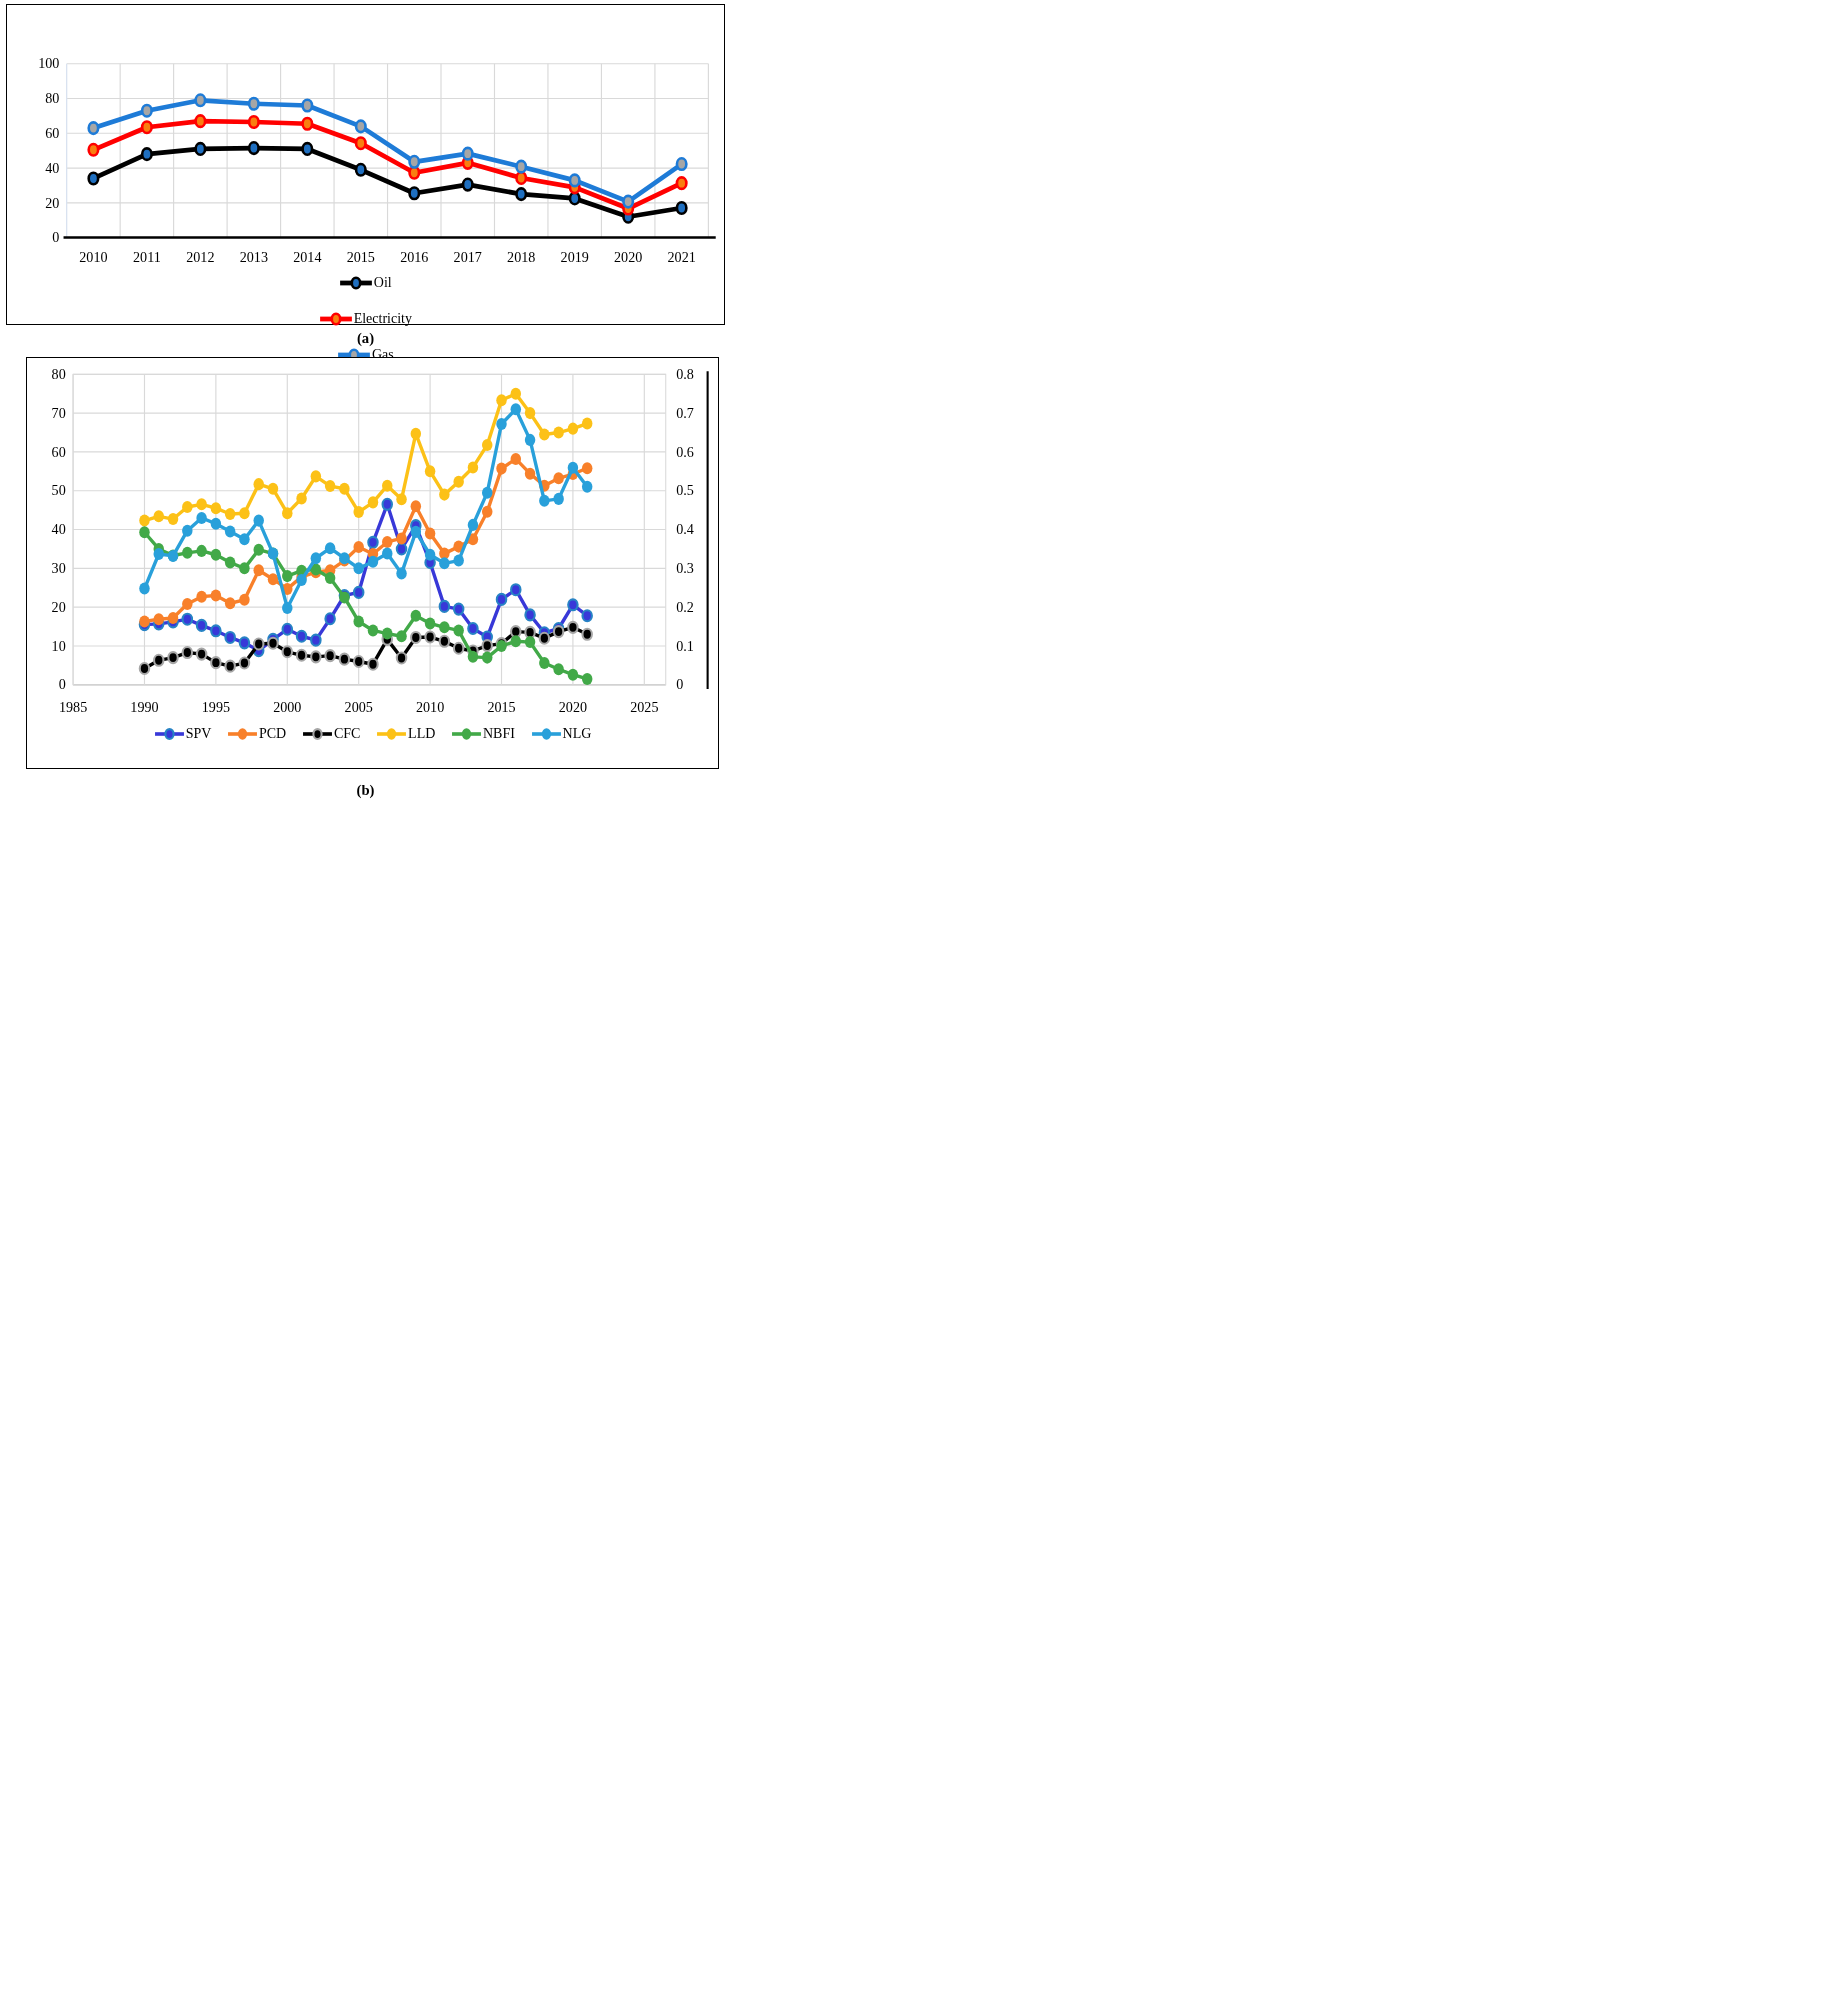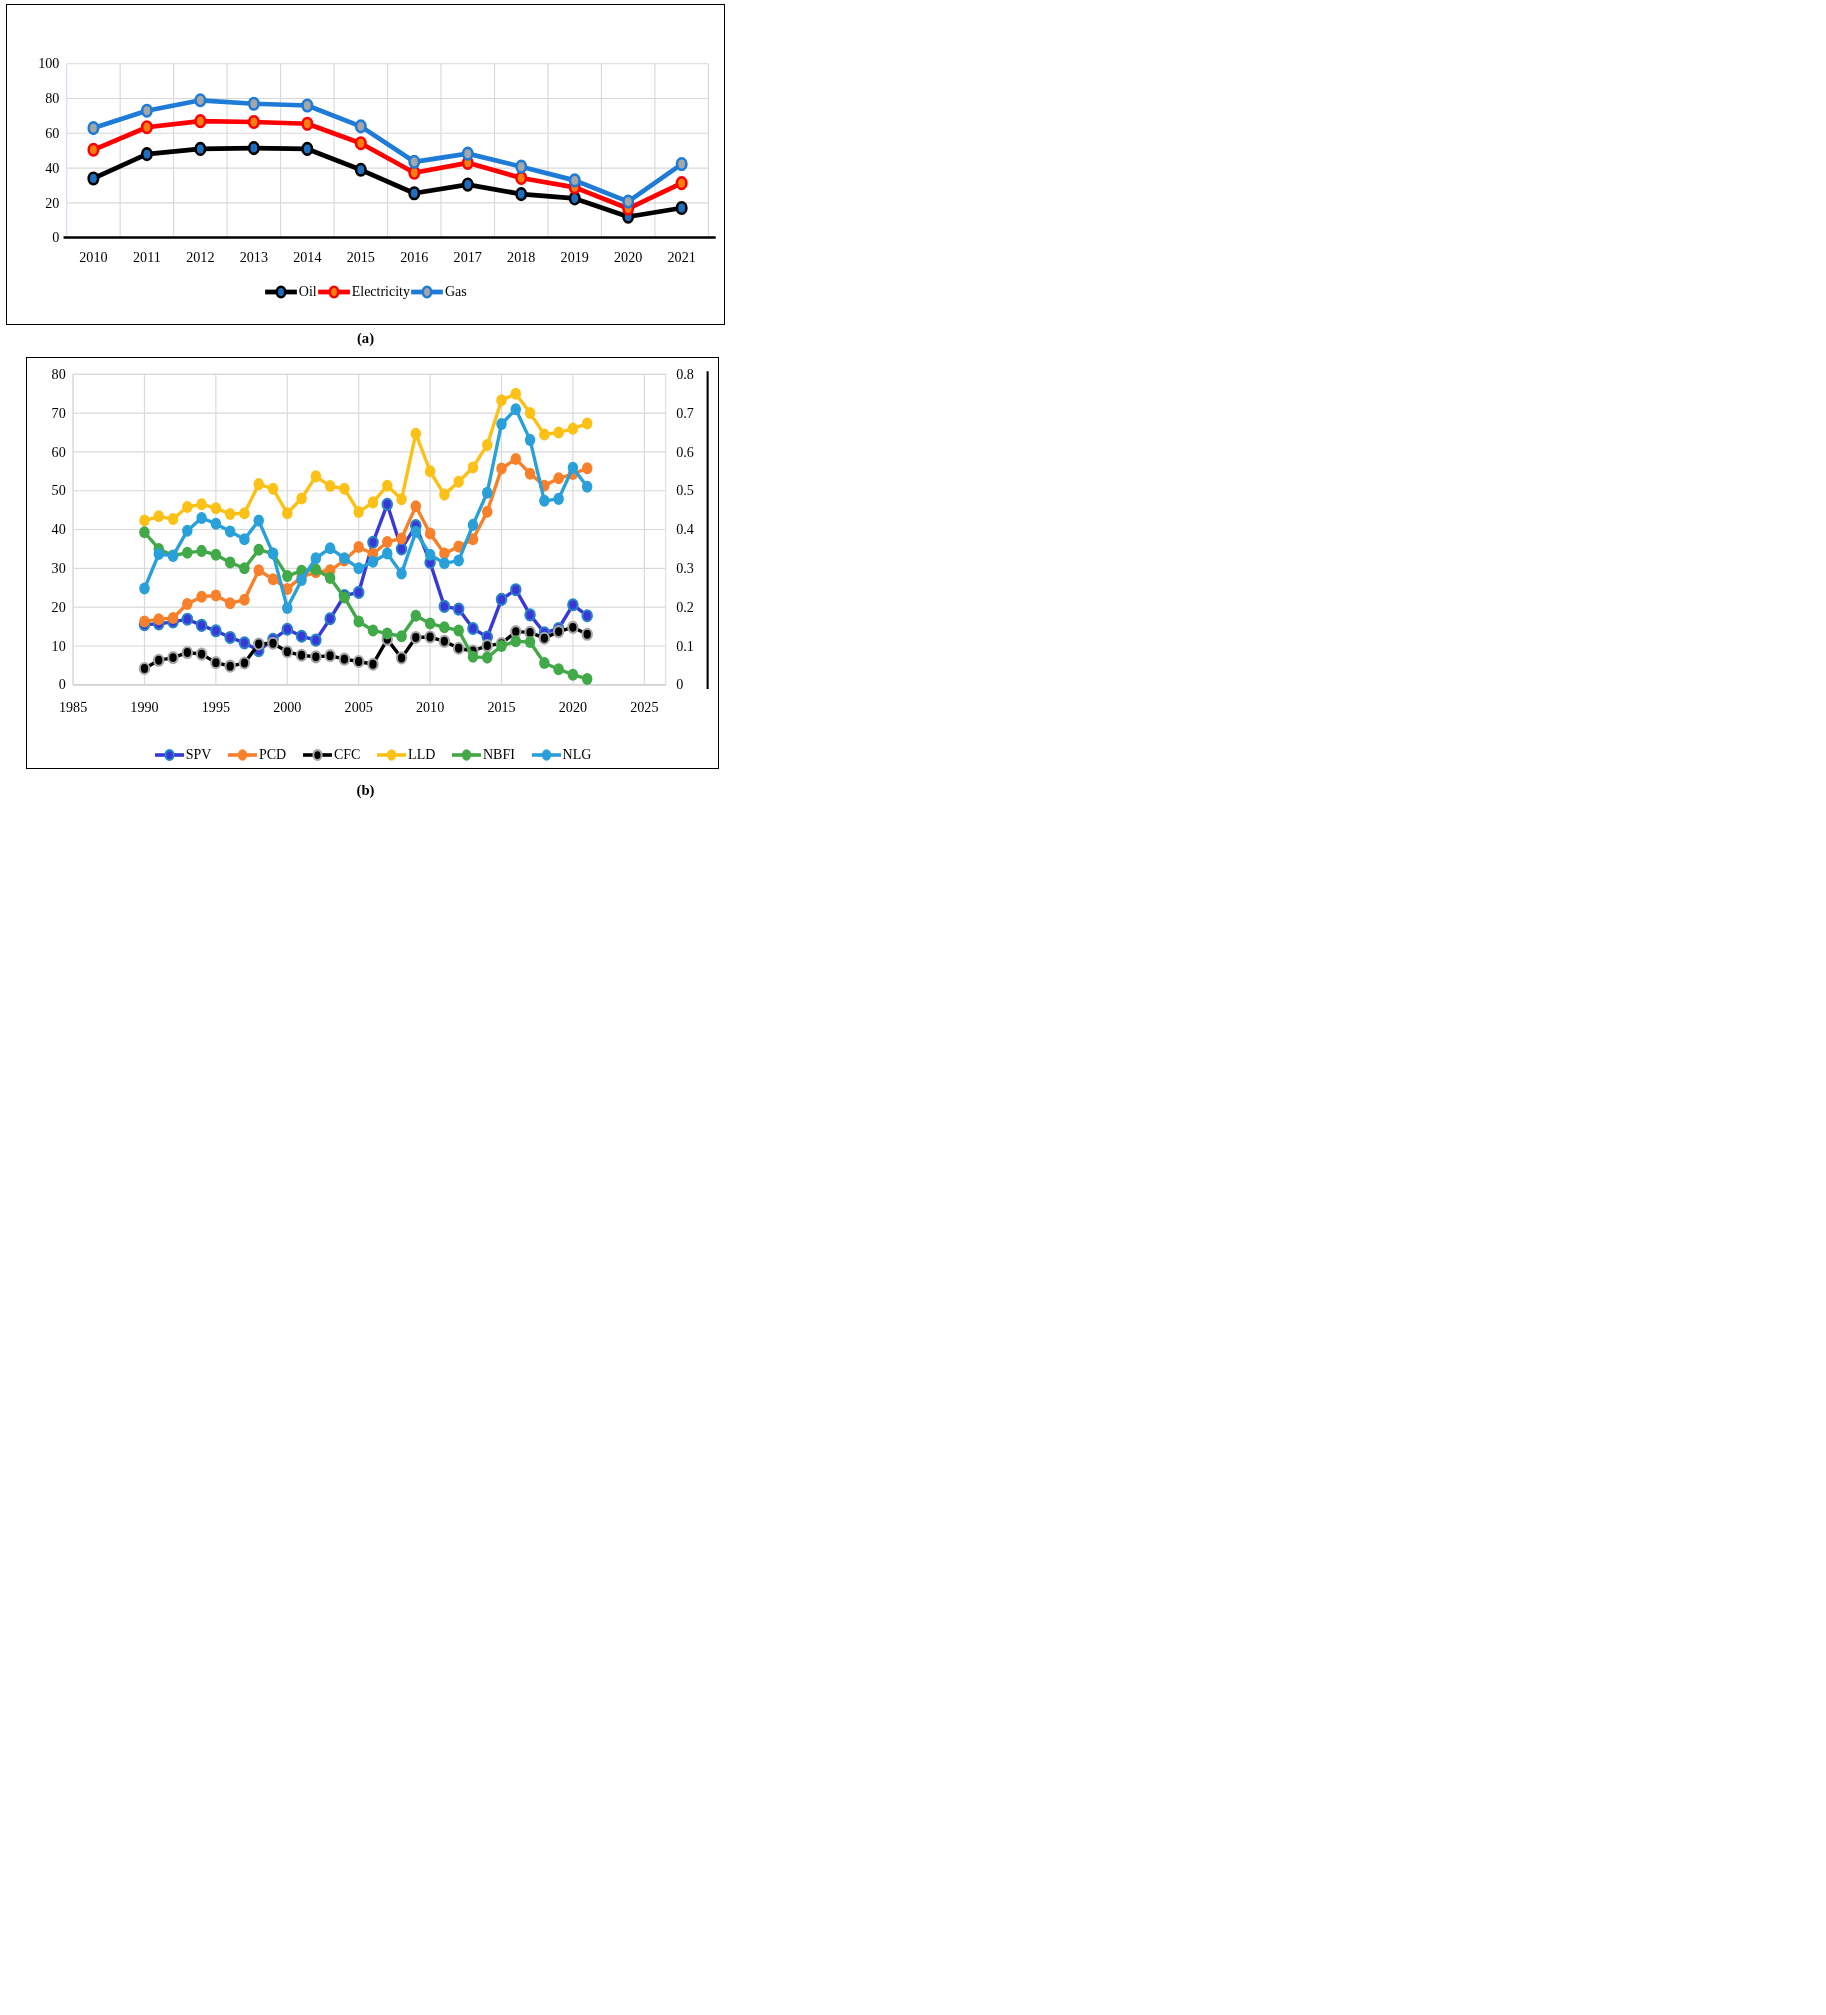--- a/index.html
+++ b/index.html
@@ -8,22 +8,22 @@
   .panel{position:absolute;border:1.6px solid #000;background:#fff;box-sizing:border-box;}
   .panel-a{left:5.8px;top:4.2px;width:719px;height:321px;}
   .panel-b{left:26px;top:357px;width:693px;height:412px;}
   .caption{position:absolute;left:0;width:100%;text-align:center;
            font-size:14.7px;font-weight:bold;}
   .caption-a{top:330px;}
   .caption-b{top:782px;}
   svg{position:absolute;left:0;top:0;}
   .legend{position:absolute;left:0;width:100%;display:flex;justify-content:center;
           align-items:center;font-size:14px;}
-  .legend-a{top:278px;}
-  .legend-b{top:388px;gap:15.7px;text-align:right;}
+  .legend-a{top:269px;gap:18px;flex-direction:column;}
+  .legend-b{top:367px;gap:15.7px;text-align:right;}
   .legend-item{display:flex;align-items:center;gap:1px;}
   .legend-item svg{position:static;}
   text{font-family:"Liberation Serif","DejaVu Serif",serif;fill:#000;}
 </style>
 </head>
 <body>
 
 <div class="page">
 
   <div class="panel panel-a">

